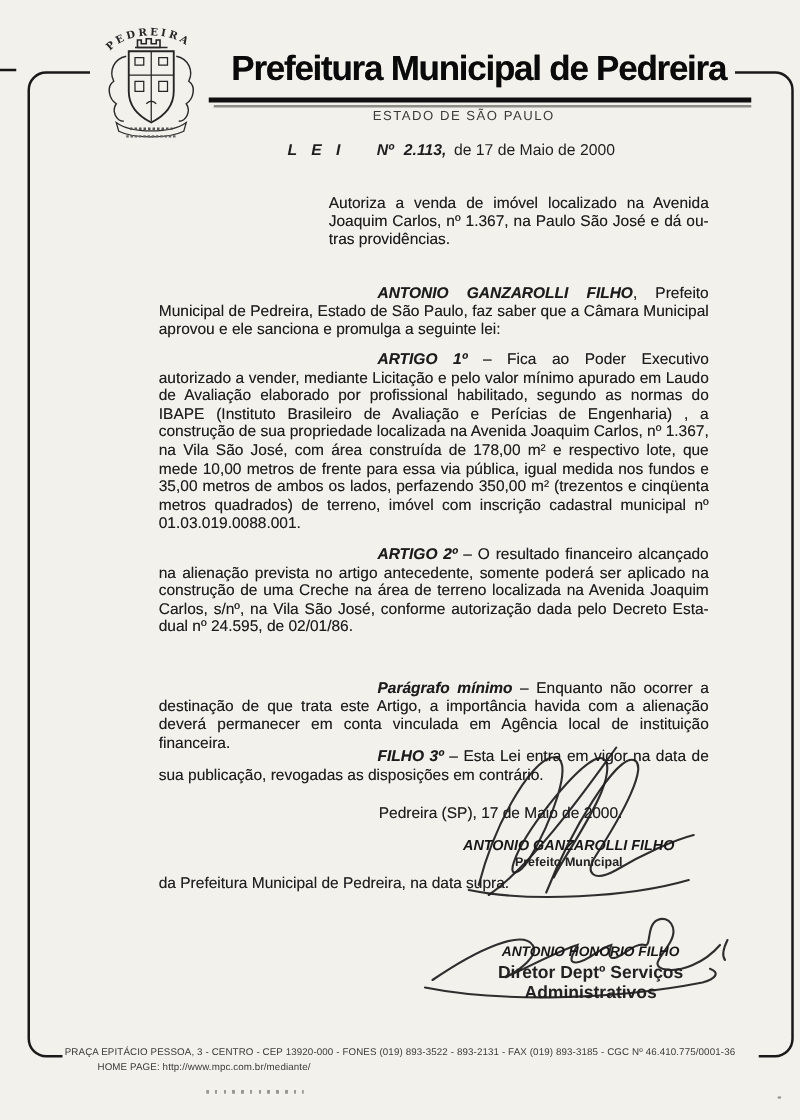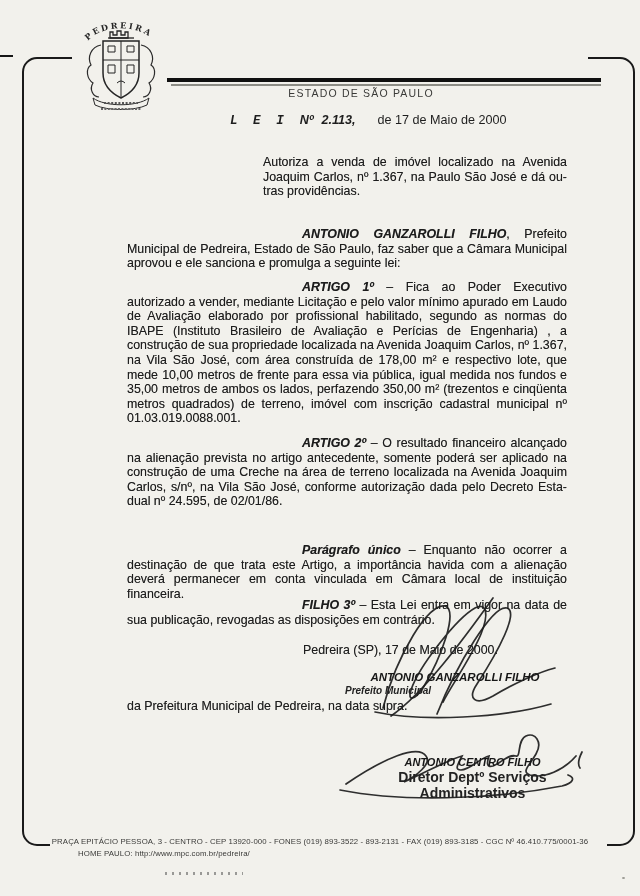--- a/index.html
+++ b/index.html
@@ -18,46 +18,46 @@
   .mask-bottom{left:50px;top:835px;width:557px;height:16px;}
   .edge-mark{background:#161616;height:2px;}
 
   .hdr-title-wrap{left:165px;top:39px;width:436px;display:flex;justify-content:center;}
   .hdr-title{
     font-size:28px;font-weight:bold;letter-spacing:-1px;white-space:nowrap;
     color:#0a0a0a;text-shadow:0 0 .5px rgba(10,10,10,.6);
   }
   .rule-thick{left:167px;top:78px;width:434px;height:3.5px;background:#101010;}
   .rule-thin{left:171px;top:84px;width:430px;height:1.6px;background:#8d8d86;}
-  .hdr-subtitle-wrap{left:151px;top:87px;width:420px;display:flex;justify-content:center;}
+  .hdr-subtitle-wrap{left:161px;top:87px;width:420px;display:flex;justify-content:center;}
   .hdr-subtitle{font-size:10.5px;letter-spacing:1.2px;color:#3a3a38;}
 
   .lei-line{left:230px;top:113px;font-size:12.6px;white-space:nowrap;}
   .bi{font-weight:bold;font-style:italic;}
-  .lei-word{letter-spacing:4px;margin-right:12px;font-family:Liberation Mono, monospace;}
+  .lei-word{letter-spacing:4px;margin-right:25px;}
   .lei-no{margin-right:8px;}
-  .lei-num{margin-right:22px;}
+  .lei-num{margin-right:6px;}
 
   .para{
     font-size:12.4px;line-height:14.6px;text-align:justify;color:#1c1c1c;
     text-shadow:0 0 .45px rgba(25,25,25,.5);
   }
   .ementa{left:263px;top:155px;width:304px;}
   .indent{text-indent:175px;}
   .p-preamble{left:127px;top:227px;width:440px;}
   .p-art1{left:127px;top:280px;width:440px;}
   .p-art2{left:127px;top:436px;width:440px;}
   .p-pu{left:127px;top:543px;width:440px;}
   .p-art3{left:127px;top:598px;width:440px;}
   .dateline{left:303px;top:643px;font-size:12.4px;text-shadow:0 0 .45px rgba(25,25,25,.5);}
 
   .sig-name{font-weight:bold;font-style:italic;color:#171717;}
   .sig-role{font-weight:bold;color:#222;}
   .sig1-name{left:345px;top:671px;width:220px;text-align:center;font-size:11.5px;}
-  .sig1-role{left:345px;top:685px;width:220px;text-align:left;font-size:10px;font-style:italic;}
+  .sig1-role{left:345px;top:685px;width:220px;text-align:center;font-size:10px;}
   .pub{left:127px;top:699px;width:452px;font-size:12.4px;line-height:14.8px;
        text-shadow:0 0 .45px rgba(25,25,25,.5);}
   .sig2-name{left:365px;top:756px;width:215px;text-align:center;font-size:11px;}
   .sig2-role{left:360px;top:769px;width:225px;text-align:center;font-size:14px;}
 
   .sig-svg path{fill:none;stroke:#1d1d1d;stroke-width:1.7;stroke-linecap:round;opacity:.92;}
 
   .footer{font-size:7.8px;color:#3a3a38;letter-spacing:.1px;white-space:nowrap;}
   .footer1{left:30px;top:837px;width:580px;text-align:center;}
   .footer2a{left:78px;top:849px;}
@@ -109,39 +109,42 @@
       <path d="M 67,32 C 77,34 81,44 77,52 C 83,56 81,66 75,70 C 79,76 75,84 69,84"></path>
     </g>
 
     <g>
       <path d="M 19,85 C 31,94 63,94 75,85 L 73,92 C 61,98 33,98 21,92 Z" stroke="#2b2b2b" stroke-width="1" fill="none"></path>
       <path d="M 30,90 H 64" stroke="#555" stroke-width="2" stroke-dasharray="2 1.6"></path>
       <path d="M 27,96 H 67" stroke="#666" stroke-width="1.8" stroke-dasharray="2 1.4"></path>
     </g>
   </svg>
 
+  <div class="abs hdr-title-wrap">
+    <span class="hdr-title">Prefeitura Municipal de Pedreira</span>
+  </div>
   <div class="abs rule-thick"></div>
   <div class="abs rule-thin"></div>
   <div class="abs hdr-subtitle-wrap">
     <span class="hdr-subtitle">ESTADO DE SÃO PAULO</span>
   </div>
 
   <div class="abs lei-line">
     <span class="bi lei-word">L E I</span><span class="bi lei-no">Nº</span><span class="bi lei-num">2.113,</span><span>de 17 de Maio de 2000</span>
   </div>
 
   <div class="abs para ementa">Autoriza a venda de imóvel localizado na Avenida Joaquim Carlos, nº 1.367, na Paulo São José e dá ou­tras providências.</div>
 
   <div class="abs para indent p-preamble"><span class="bi">ANTONIO GANZAROLLI FILHO</span><span>, Prefeito Municipal de Pedreira, Estado de São Paulo, faz saber que a Câmara Municipal apro­vou e ele sanciona e promulga a seguinte lei:</span></div>
 
   <div class="abs para indent p-art1"><span class="bi">ARTIGO 1º</span><span> – Fica ao Poder Executivo autorizado a vender, mediante Licitação e pelo valor mínimo apurado em Laudo de Ava­liação elaborado por profissional habilitado, segundo as normas do IBAPE (Instituto Brasileiro de Avaliação e Perícias de Engenharia) , a construção de sua propriedade localizada na Avenida Joaquim Carlos, nº 1.367, na Vila São José, com área construída de 178,00 m² e respectivo lote, que mede 10,00 metros de frente para essa via pública, igual medida nos fundos e 35,00 me­tros de ambos os lados, perfazendo 350,00 m² (trezentos e cinqüenta metros quadrados) de terreno, imóvel com inscrição cadastral municipal nº 01.03.019.0088.001.</span></div>
 
   <div class="abs para indent p-art2"><span class="bi">ARTIGO 2º</span><span> – O resultado financeiro alcançado na alienação prevista no artigo antecedente, somente poderá ser aplicado na construção de uma Creche na área de terreno localizada na Avenida Joaquim Carlos, s/nº, na Vila São José, conforme autorização dada pelo Decreto Esta­dual nº 24.595, de 02/01/86.</span></div>
 
-  <div class="abs para indent p-pu"><span class="bi">Parágrafo único</span><span> – Enquanto não ocorrer a desti­nação de que trata este Artigo, a importância havida com a alienação deverá permanecer em conta vinculada em Câmara local de instituição financeira.</span></div>
+  <div class="abs para indent p-pu"><span class="bi">Parágrafo mínimo</span><span> – Enquanto não ocorrer a desti­nação de que trata este Artigo, a importância havida com a alienação deverá permanecer em conta vinculada em Agência local de instituição financeira.</span></div>
 
   <div class="abs para indent p-art3"><span class="bi">FILHO 3º</span><span> – Esta Lei entra em vigor na data de sua publicação, revogadas as disposições em contrário.</span></div>
 
   <div class="abs dateline">Pedreira (SP), 17 de Maio de 2000.</div>
 
   <svg class="abs sig-svg" style="left:345px;top:592px;" width="220" height="130" viewBox="0 0 220 130">
     <path d="M 38,116 C 52,62 84,10 100,14 C 114,18 96,66 78,96 C 70,108 62,110 66,98 C 74,74 112,26 130,16 C 142,10 144,22 136,42 C 126,66 106,94 98,110"></path>
     <path d="M 92,122 C 112,72 148,12 162,16 C 174,20 154,58 132,92 C 122,107 130,114 148,104 C 168,92 194,80 210,76"></path>
     <path d="M 30,120 C 78,130 158,126 206,112"></path>
     <path d="M 148,6 C 118,48 78,102 46,124"></path>
@@ -151,23 +154,23 @@
 
   <div class="abs pub">
     <div>da Prefeitura Municipal de Pedreira, na data supra.</div>
   </div>
 
   <svg class="abs sig-svg" style="left:330px;top:728px;" width="260" height="80" viewBox="0 0 260 80">
     <path d="M 16,56 C 54,30 88,16 96,28 C 102,36 86,48 74,54 C 92,46 118,32 132,28 C 128,36 124,42 131,42 C 140,42 150,30 159,28 C 157,34 156,40 163,38 C 171,35 178,26 186,28 C 191,30 187,12 196,8 C 205,4 213,14 206,26 C 199,38 191,44 200,47 C 214,51 234,42 246,28"></path>
     <path d="M 10,62 C 70,74 160,72 232,58 C 243,55 246,50 238,47"></path>
     <path d="M 252,24 C 249,30 247,36 250,40"></path>
   </svg>
-  <div class="abs sig-name sig2-name">ANTONIO CENTRO FILHO</div>
+  <div class="abs sig-name sig2-name">ANTONIO HONORIO FILHO</div>
   <div class="abs sig-role sig2-role">Diretor Deptº Serviços Administrativos</div>
 
   <div class="abs footer footer1">PRAÇA EPITÁCIO PESSOA, 3 - CENTRO - CEP 13920-000 - FONES (019) 893-3522 - 893-2131 - FAX (019) 893-3185 - CGC Nº 46.410.775/0001-36</div>
-  <div class="abs footer footer2a">HOME PAULO: http://www.mpc.com.br/pedreira/</div>
+  <div class="abs footer footer2a">HOME PAGE: http://www.mpc.com.br/mediante/</div>
   <div class="abs footer footer2b">E-MAIL: pedreira@mpc.com.br</div>
 
   <div class="abs smudge"></div>
   <div class="abs dot"></div>
 
 </div>
 
 </body></html>

